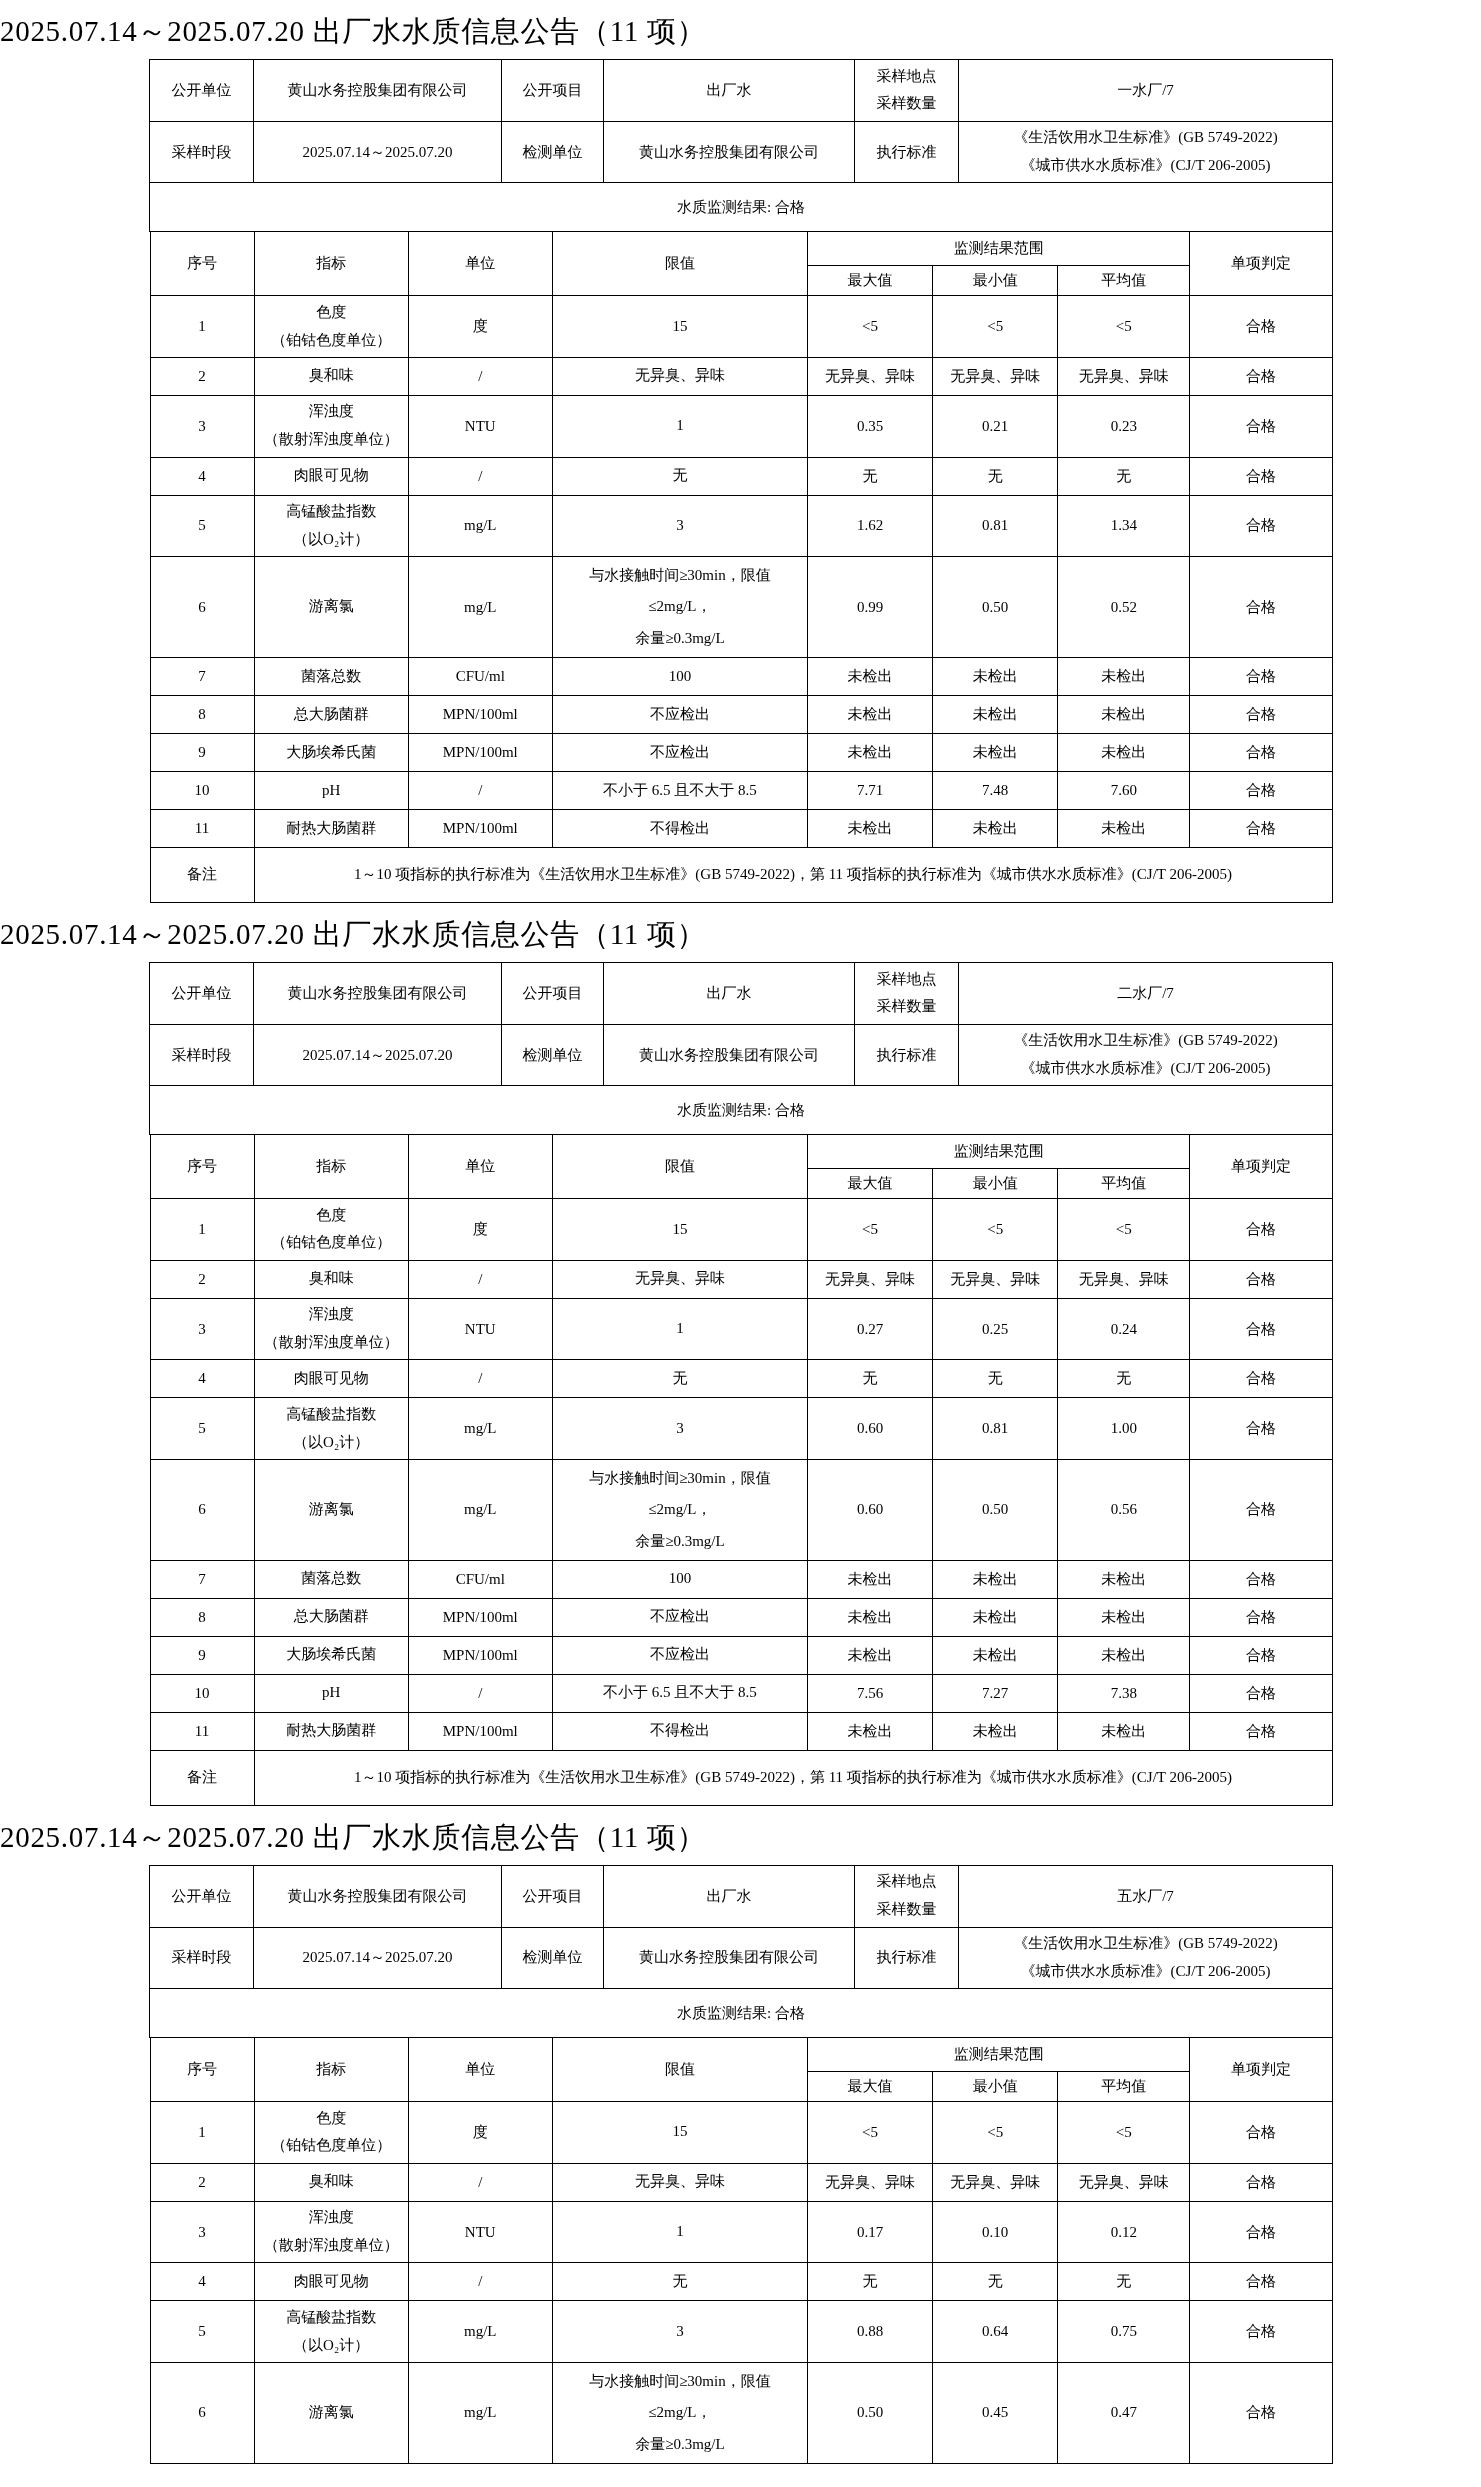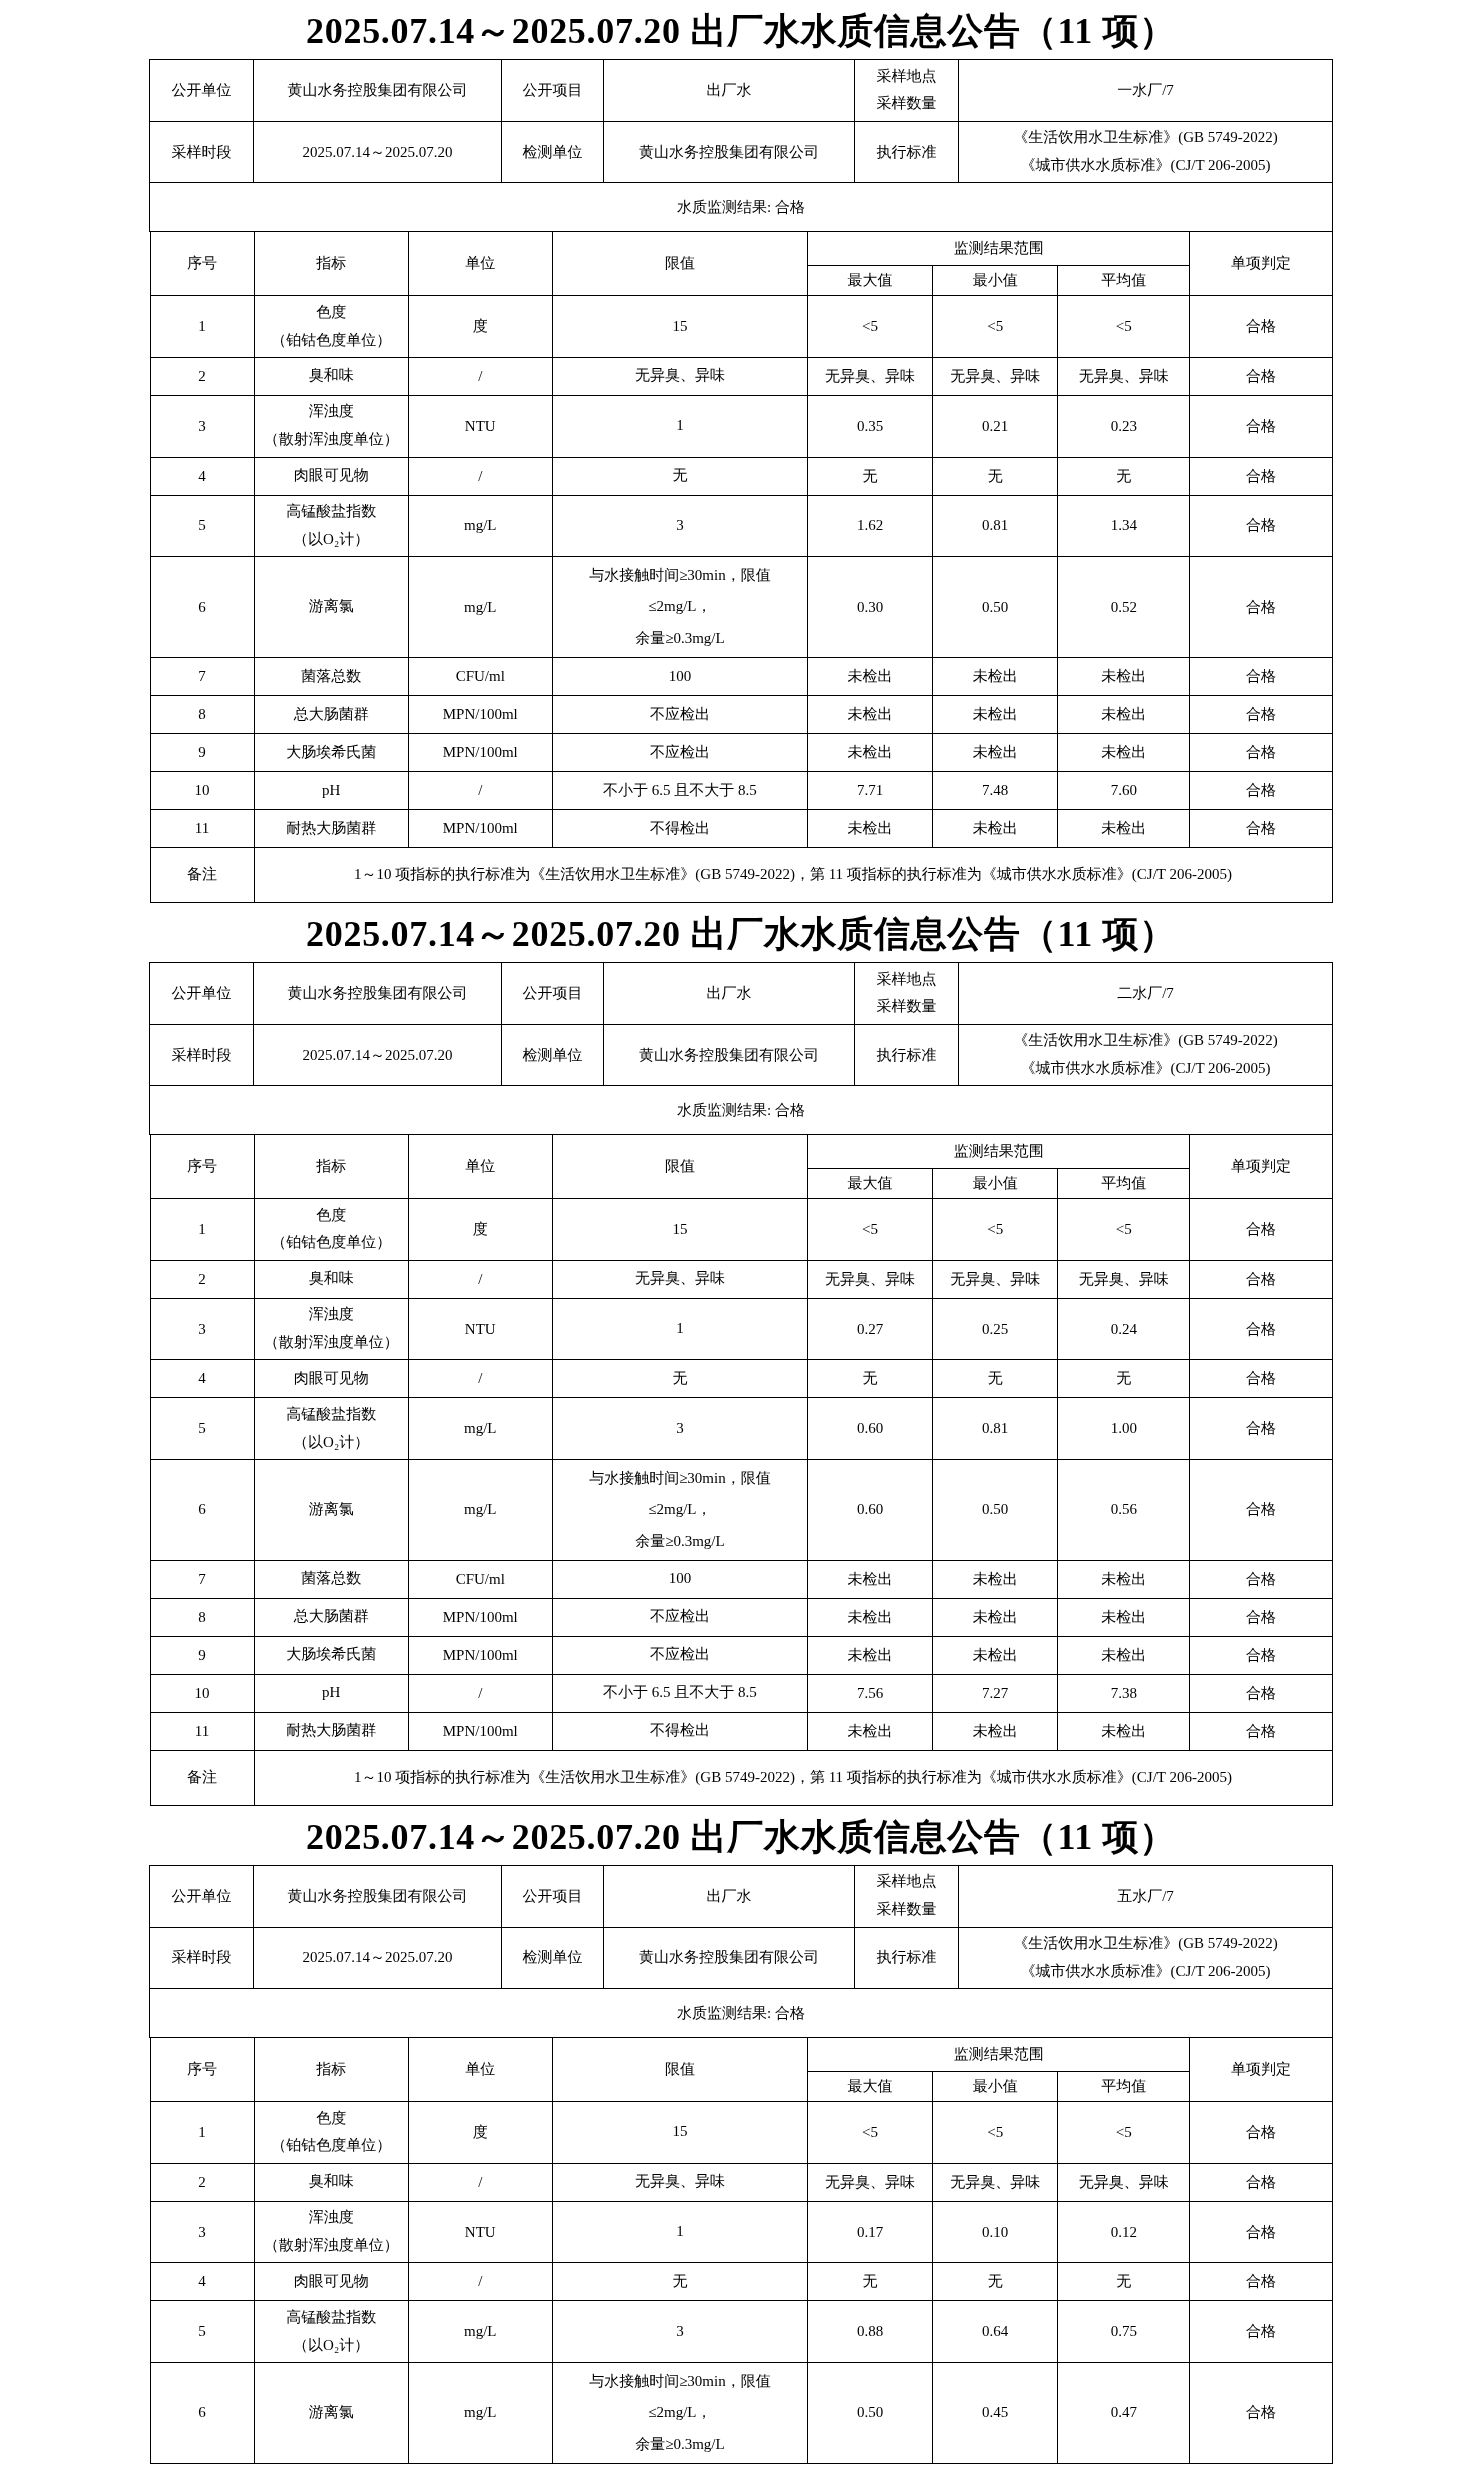--- a/index.html
+++ b/index.html
@@ -9,23 +9,23 @@
     color: #000000;
   }
   .page {
     width: 1482px;
     height: 2487px;
     overflow: hidden;
     background: #ffffff;
   }
   .report { padding-top: 6.6px; }
   .report-title {
-    font-size: 36px;
-    font-weight: bold;
-    text-align: center;
+    font-size: 29px;
+    font-weight: normal;
+    text-align: left;
     margin: 0 auto 9.2px auto;
     padding-top: 5.3px;
     line-height: 38px;
     letter-spacing: 0.7px;
   }
   table.grid {
     border-collapse: collapse;
     table-layout: fixed;
     width: 1183px;
     margin: 0 auto;
@@ -202,21 +202,21 @@
     <td>1.34</td>
     <td>合格</td>
   </tr>
 
   <tr class="r-data">
     <td>6</td>
     <td class="preline">游离氯</td>
     <td>mg/L</td>
     <td class="preline cell-limit small">与水接触时间≥30min，限值≤2mg/L，
 余量≥0.3mg/L</td>
-    <td>0.30</td>
+    <td>0.99</td>
     <td>0.50</td>
     <td>0.52</td>
     <td>合格</td>
   </tr>
 
   <tr class="r-data">
     <td>7</td>
     <td class="preline">菌落总数</td>
     <td>CFU/ml</td>
     <td class="preline cell-limit">100</td>

